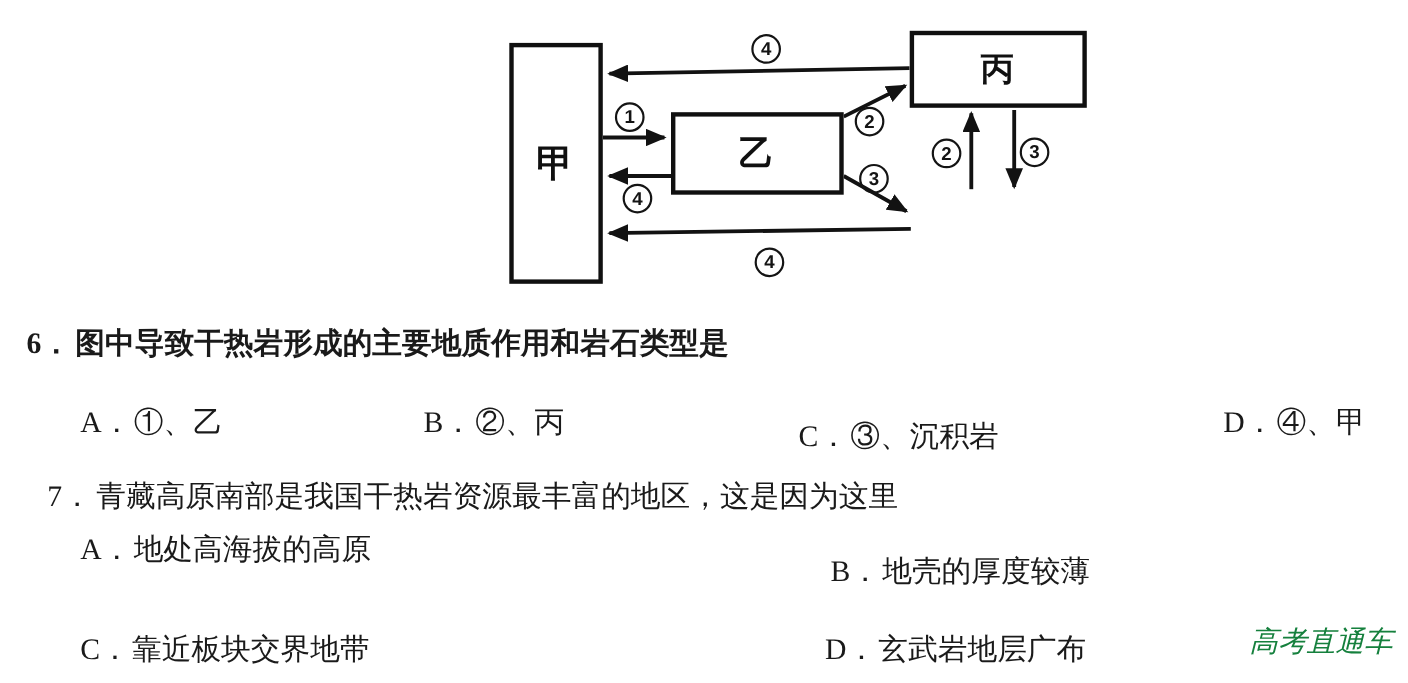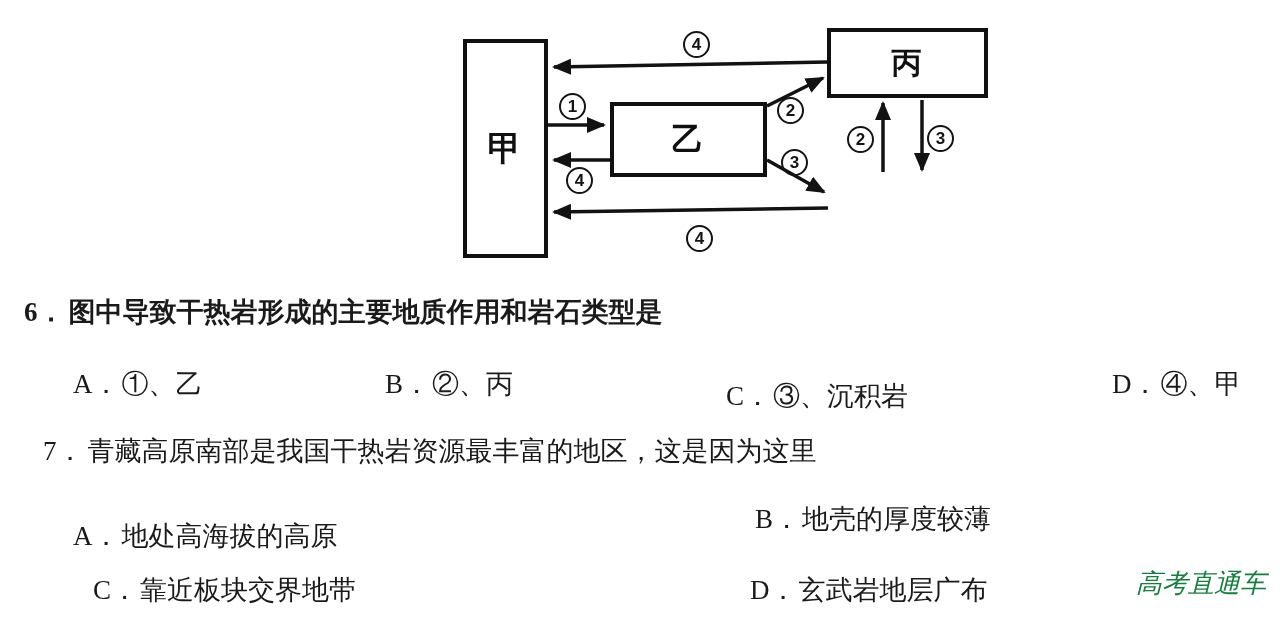--- a/index.html
+++ b/index.html
@@ -95,27 +95,27 @@
     <span class="olabel">C．</span><span>③、沉积岩</span>
   </div>
   <div class="opt" style="left:1112px;top:366px;">
     <span class="olabel">D．</span><span>④、甲</span>
   </div>
 
   <div class="stem" style="left:24px;top:433px;margin-left:19px;">
     <span class="qnum">7．</span><span>青藏高原南部是我国干热岩资源最丰富的地区，这是因为这里</span>
   </div>
 
-  <div class="opt" style="left:73px;top:518px;text-align:center;">
+  <div class="opt" style="left:73px;top:481px;text-align:center;">
     <span class="olabel">A．</span><span>地处高海拔的高原</span>
   </div>
   <div class="opt" style="left:755px;top:501px;">
     <span class="olabel">B．</span><span>地壳的厚度较薄</span>
   </div>
-  <div class="opt" style="left:73px;top:572px;margin-left:20px;">
+  <div class="opt" style="left:73px;top:572px;">
     <span class="olabel">C．</span><span>靠近板块交界地带</span>
   </div>
   <div class="opt" style="left:750px;top:572px;">
     <span class="olabel">D．</span><span>玄武岩地层广布</span>
   </div>
 
   <div class="watermark">高考直通车</div>
 
 </div>
 

